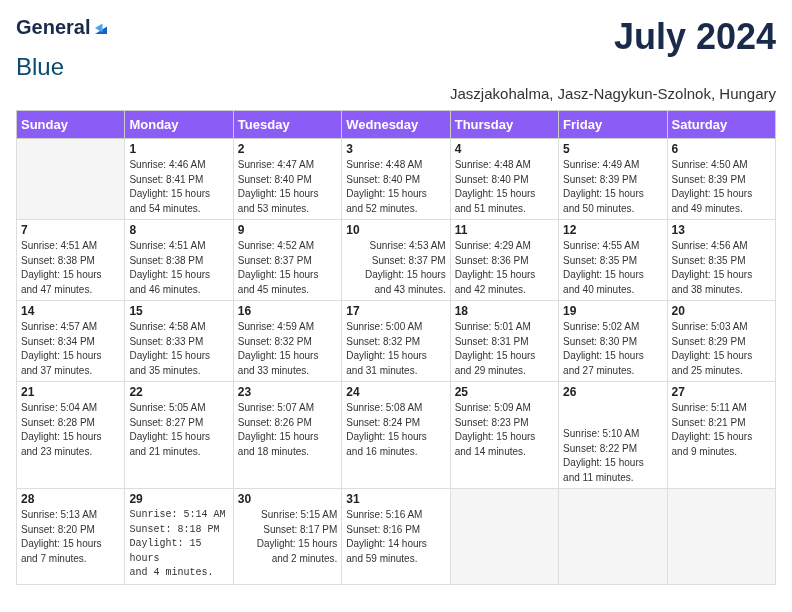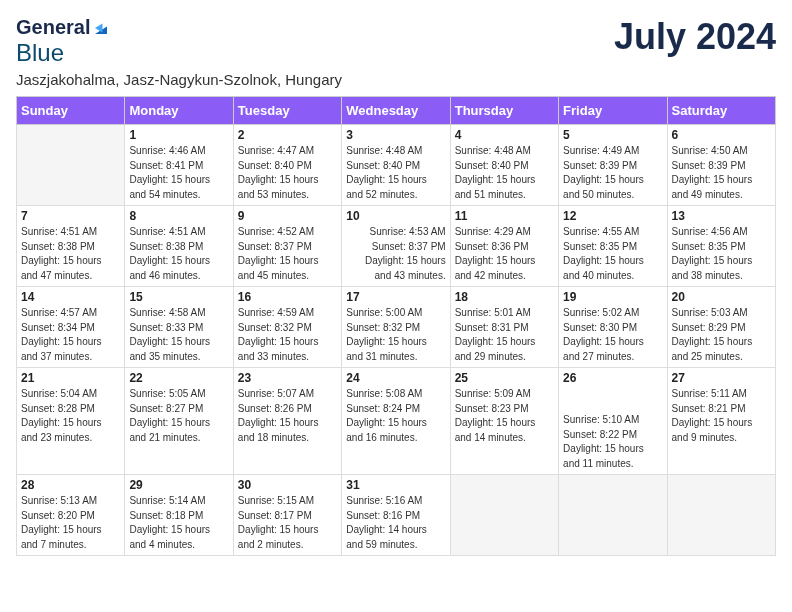--- a/index.html
+++ b/index.html
@@ -13,20 +13,21 @@
     .header {
       display: flex;
       justify-content: space-between;
       align-items: flex-start;
       margin-bottom: 4px;
     }
     .logo {
       display: flex;
       flex-direction: column;
       align-items: flex-start;
+      gap: 14px;
     }
     .logo-text {
       display: flex;
       align-items: center;
     }
     .logo-general {
       font-size: 20px;
       font-weight: bold;
       color: #1a2a4a;
     }
@@ -42,21 +43,21 @@
     }
     .month-title {
       font-size: 36px;
       font-weight: bold;
       color: #1a2a4a;
       text-align: right;
     }
     .subtitle {
       font-size: 15px;
       color: #333;
-      text-align: left;
+      text-align: right;
       margin-bottom: 8px;
       font-weight: normal;
     }
     table {
       width: 100%;
       border-collapse: collapse;
     }
     th {
       background: #8b5cf6;
       color: #fff;
@@ -327,28 +328,28 @@
       <tr>
         <td>
           <span class="day-num">28</span>
           <div class="day-info" style="white-space: pre-line;">Sunrise: 5:13 AM
 Sunset: 8:20 PM
 Daylight: 15 hours
 and 7 minutes.</div>
         </td>
         <td>
           <span class="day-num">29</span>
-          <div class="day-info" style="white-space: pre-line;">Sunrise: 5:14 AM
+          <div class="day-info" style="white-space: pre-line; font-family: Liberation Mono, monospace;">Sunrise: 5:14 AM
 Sunset: 8:18 PM
 Daylight: 15 hours
 and 4 minutes.</div>
         </td>
         <td>
           <span class="day-num">30</span>
-          <div class="day-info" style="white-space: pre-line;">Sunrise: 5:15 AM
+          <div class="day-info" style="white-space: pre-line; text-align: right;">Sunrise: 5:15 AM
 Sunset: 8:17 PM
 Daylight: 15 hours
 and 2 minutes.</div>
         </td>
         <td>
           <span class="day-num">31</span>
           <div class="day-info" style="white-space: pre-line;">Sunrise: 5:16 AM
 Sunset: 8:16 PM
 Daylight: 14 hours
 and 59 minutes.</div>

